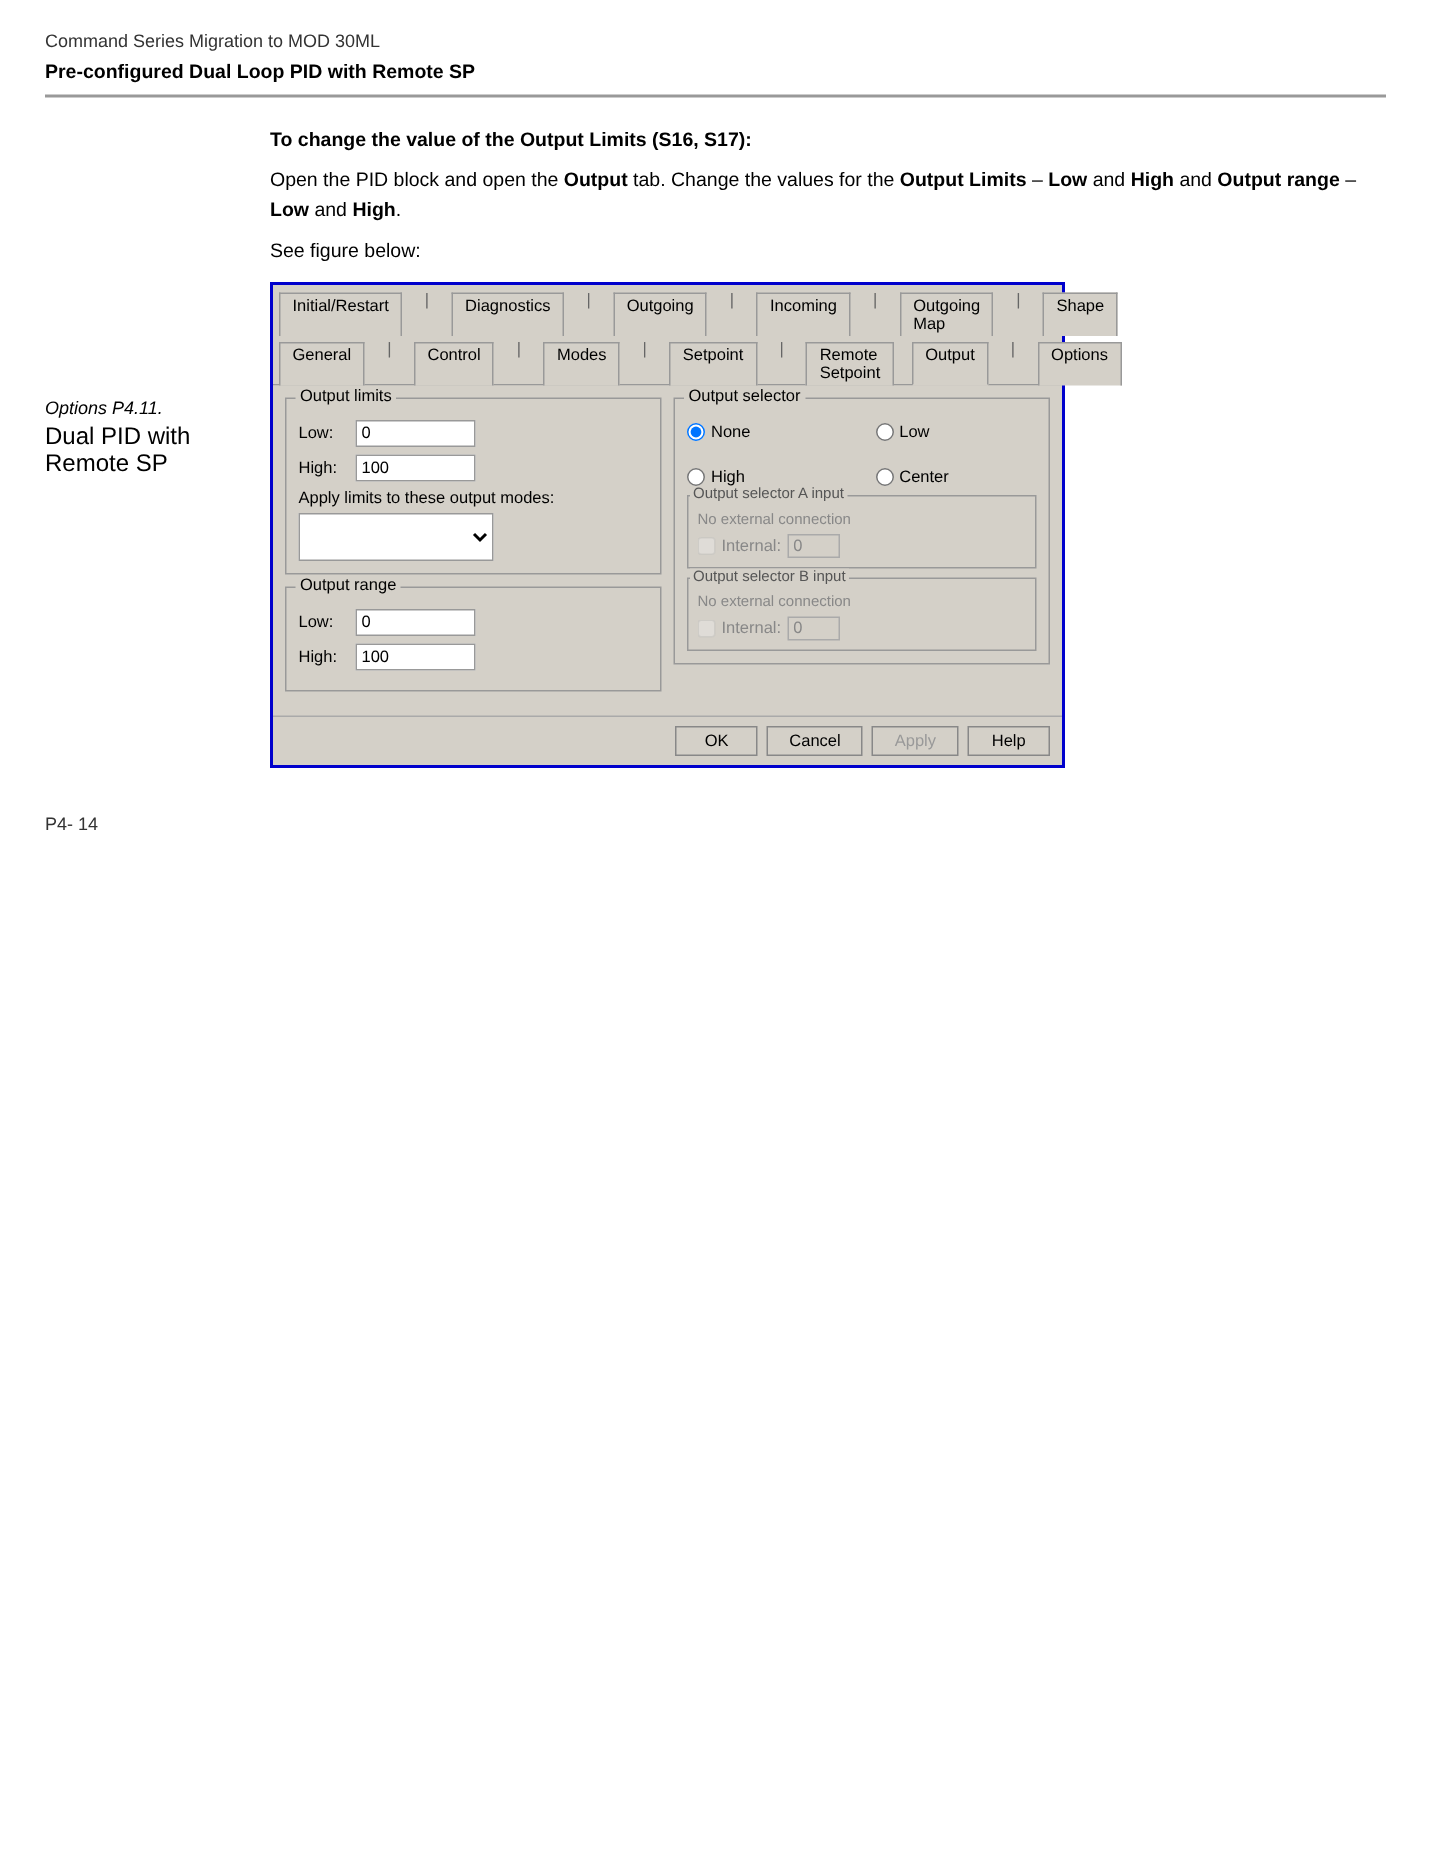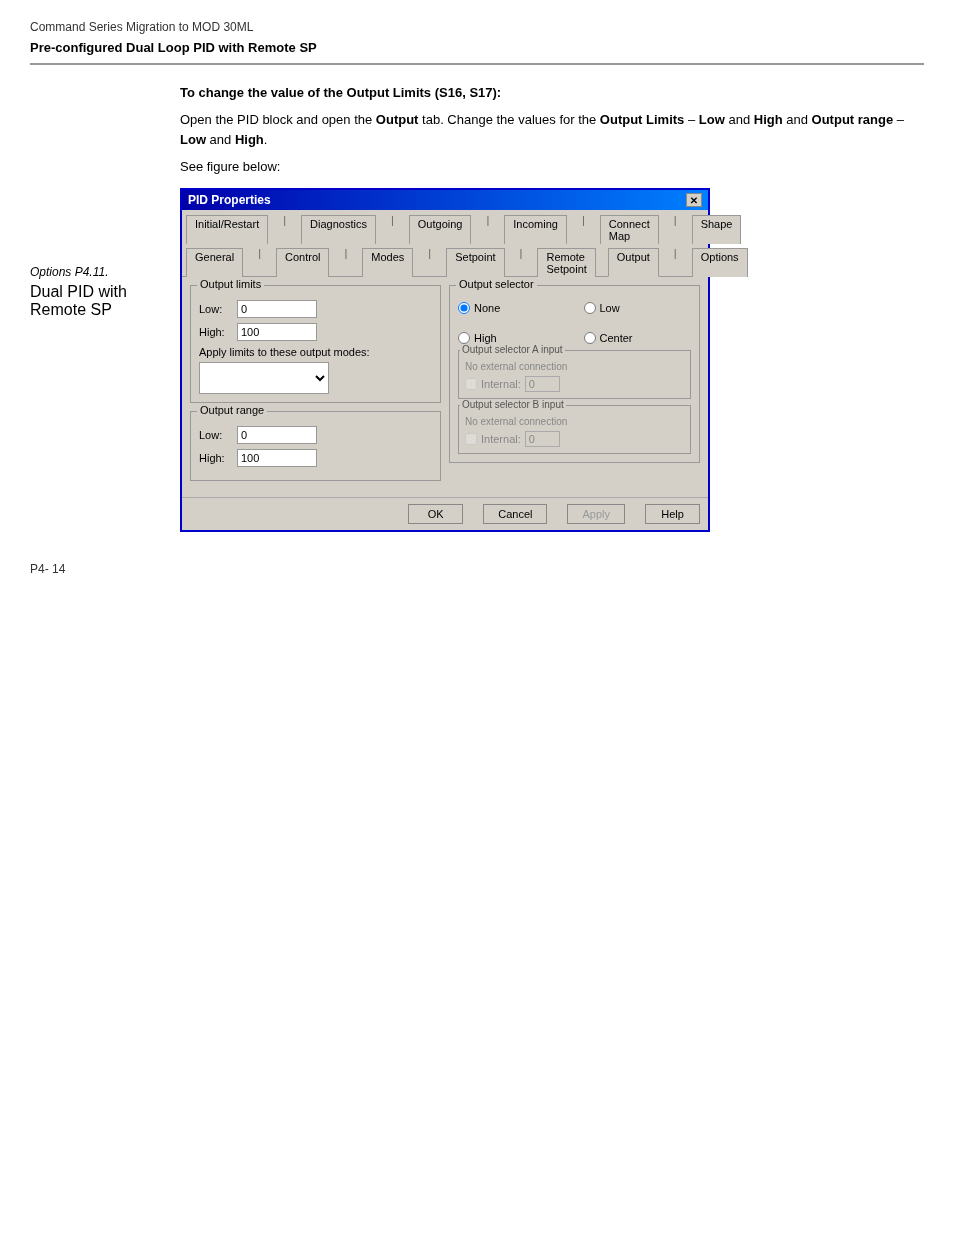--- a/index.html
+++ b/index.html
@@ -290,21 +290,21 @@
       padding: 1px 3px;
       color: #888;
     }
 
     
     .dialog-footer {
       display: flex;
       justify-content: flex-end;
       align-items: center;
       padding: 6px 8px;
-      gap: 20px;
+      gap: 6px;
       border-top: 1px solid #aaa;
       background: #d4d0c8;
     }
 
     .dialog-btn {
       border: 1px solid #888;
       background: #d4d0c8;
       padding: 3px 14px;
       font-size: 11px;
       cursor: pointer;
@@ -354,36 +354,32 @@
 
       <div class="instruction-text">
         Open the PID block and open the <strong>Output</strong> tab. Change the values for the <strong>Output Limits</strong> –
         <strong>Low</strong> and <strong>High</strong> and <strong>Output range</strong> – <strong>Low</strong> and <strong>High</strong>.
       </div>
 
       <div class="see-figure">See figure below:</div>
 
       <div class="pid-dialog">
 
-        <div class="pid-title-bar">
-          <span>PID Properties</span>
-          <div class="pid-close-btn">✕</div>
-        </div>
 
         <div class="tab-bar">
           <div class="tab-row">
             <div class="tab">Initial/Restart</div>
             <span class="separator-pipe">|</span>
             <div class="tab">Diagnostics</div>
             <span class="separator-pipe">|</span>
             <div class="tab">Outgoing</div>
             <span class="separator-pipe">|</span>
             <div class="tab">Incoming</div>
             <span class="separator-pipe">|</span>
-            <div class="tab">Connect Map</div>
+            <div class="tab">Outgoing Map</div>
             <span class="separator-pipe">|</span>
             <div class="tab">Shape</div>
           </div>
           <div class="tab-row" style="margin-top:2px;">
             <div class="tab">General</div>
             <span class="separator-pipe">|</span>
             <div class="tab">Control</div>
             <span class="separator-pipe">|</span>
             <div class="tab">Modes</div>
             <span class="separator-pipe">|</span>

